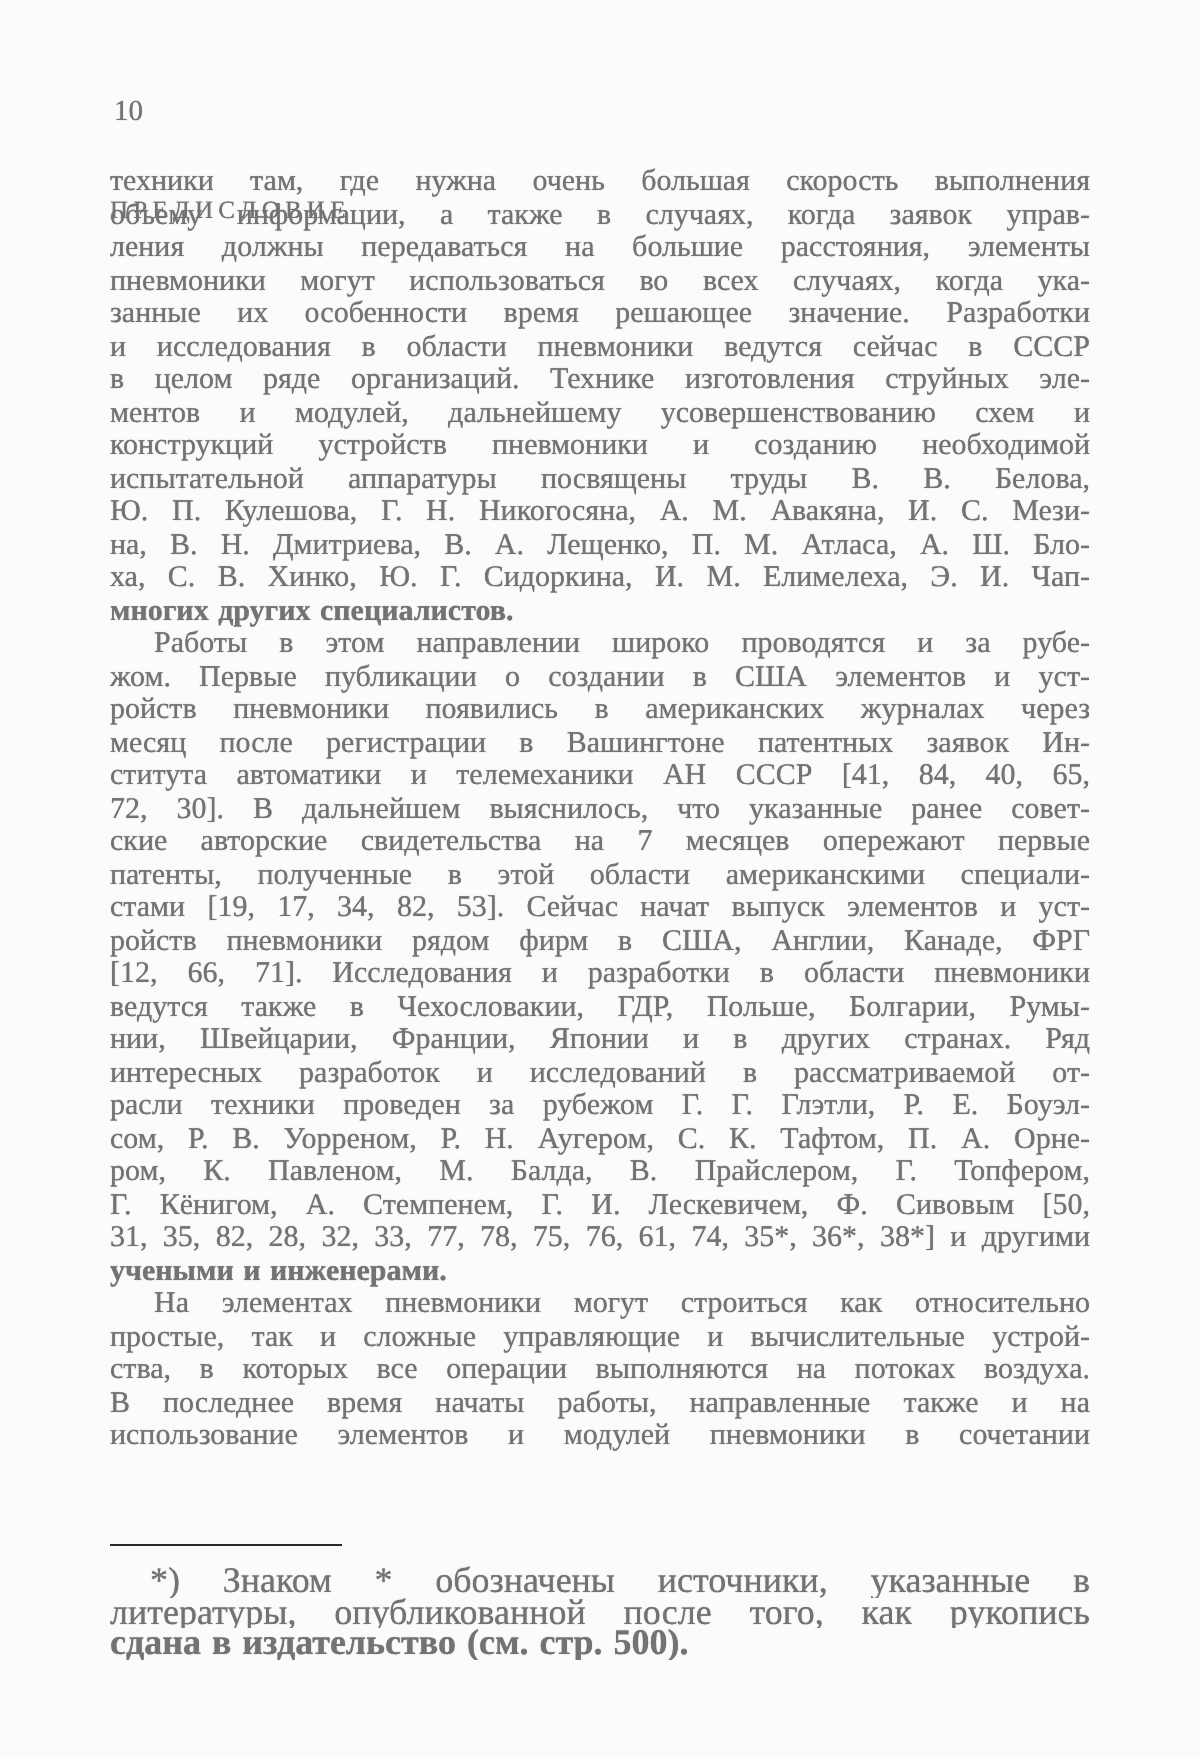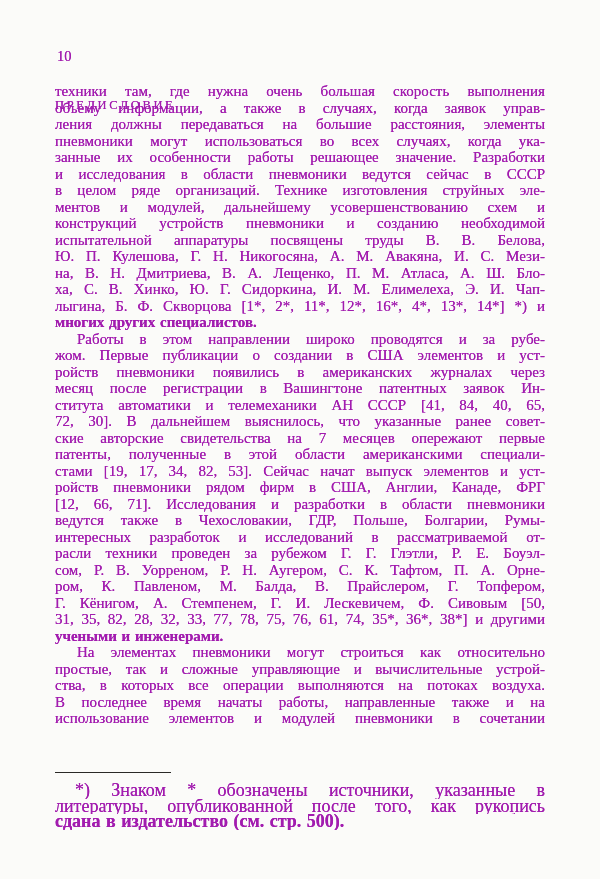--- a/index.html
+++ b/index.html
@@ -5,21 +5,21 @@
   html, body { margin: 0; padding: 0; }
   body {
     width: 600px; height: 879px;
     background: #f7f7f5;
     font-family: "Liberation Serif", "DejaVu Serif", serif;
   }
   .page {
     position: relative;
     width: 600px; height: 879px;
     background: #fbfbf9;
-    color: #a21caf;
+    color: #737373;
     overflow: hidden;
   }
   .page * { text-shadow: 0 0 0.45px currentColor; }
   .page-head {
     position: absolute;
     top: 48px; left: 55px; right: 55px;
     height: 18px;
   }
   .page-number {
     position: absolute; left: 2px; top: 0;
@@ -72,43 +72,43 @@
   <div class="page-head">
     <span class="page-number">10</span>
     <div class="running-title">ПРЕДИСЛОВИЕ</div>
   </div>
 
   <div class="body-text">
       <div class="line">техники там, где нужна очень большая скорость выполнения</div>
       <div class="line">объему информации, а также в случаях, когда заявок управ-</div>
       <div class="line">ления должны передаваться на большие расстояния, элементы</div>
       <div class="line">пневмоники могут использоваться во всех случаях, когда ука-</div>
-      <div class="line">занные их особенности работы решающее значение. Разработки</div>
+      <div class="line">занные их особенности время решающее значение. Разработки</div>
       <div class="line">и исследования в области пневмоники ведутся сейчас в СССР</div>
       <div class="line">в целом ряде организаций. Технике изготовления струйных эле-</div>
       <div class="line">ментов и модулей, дальнейшему усовершенствованию схем и</div>
       <div class="line">конструкций устройств пневмоники и созданию необходимой</div>
       <div class="line">испытательной аппаратуры посвящены труды В. В. Белова,</div>
       <div class="line">Ю. П. Кулешова, Г. Н. Никогосяна, А. М. Авакяна, И. С. Мези-</div>
       <div class="line">на, В. Н. Дмитриева, В. А. Лещенко, П. М. Атласа, А. Ш. Бло-</div>
       <div class="line">ха, С. В. Хинко, Ю. Г. Сидоркина, И. М. Елимелеха, Э. И. Чап-</div>
-      <div class="line">лыгина, Б. Ф. Скворцова [1*, 2*, 11*, 12*, 16*, 4*, 13*, 14*] *) и</div>
       <div class="line end">многих других специалистов.</div>
       <div class="line indent">Работы в этом направлении широко проводятся и за рубе-</div>
       <div class="line">жом. Первые публикации о создании в США элементов и уст-</div>
       <div class="line">ройств пневмоники появились в американских журналах через</div>
       <div class="line">месяц после регистрации в Вашингтоне патентных заявок Ин-</div>
       <div class="line">ститута автоматики и телемеханики АН СССР [41, 84, 40, 65,</div>
       <div class="line">72, 30]. В дальнейшем выяснилось, что указанные ранее совет-</div>
       <div class="line">ские авторские свидетельства на 7 месяцев опережают первые</div>
       <div class="line">патенты, полученные в этой области американскими специали-</div>
       <div class="line">стами [19, 17, 34, 82, 53]. Сейчас начат выпуск элементов и уст-</div>
       <div class="line">ройств пневмоники рядом фирм в США, Англии, Канаде, ФРГ</div>
       <div class="line">[12, 66, 71]. Исследования и разработки в области пневмоники</div>
       <div class="line">ведутся также в Чехословакии, ГДР, Польше, Болгарии, Румы-</div>
+      <div class="line">нии, Швейцарии, Франции, Японии и в других странах. Ряд</div>
       <div class="line">интересных разработок и исследований в рассматриваемой от-</div>
       <div class="line">расли техники проведен за рубежом Г. Г. Глэтли, Р. Е. Боуэл-</div>
       <div class="line">сом, Р. В. Уорреном, Р. Н. Аугером, С. К. Тафтом, П. А. Орне-</div>
       <div class="line">ром, К. Павленом, М. Балда, В. Прайслером, Г. Топфером,</div>
       <div class="line">Г. Кёнигом, А. Стемпенем, Г. И. Лескевичем, Ф. Сивовым [50,</div>
       <div class="line">31, 35, 82, 28, 32, 33, 77, 78, 75, 76, 61, 74, 35*, 36*, 38*] и другими</div>
       <div class="line end">учеными и инженерами.</div>
       <div class="line indent">На элементах пневмоники могут строиться как относительно</div>
       <div class="line">простые, так и сложные управляющие и вычислительные устрой-</div>
       <div class="line">ства, в которых все операции выполняются на потоках воздуха.</div>

